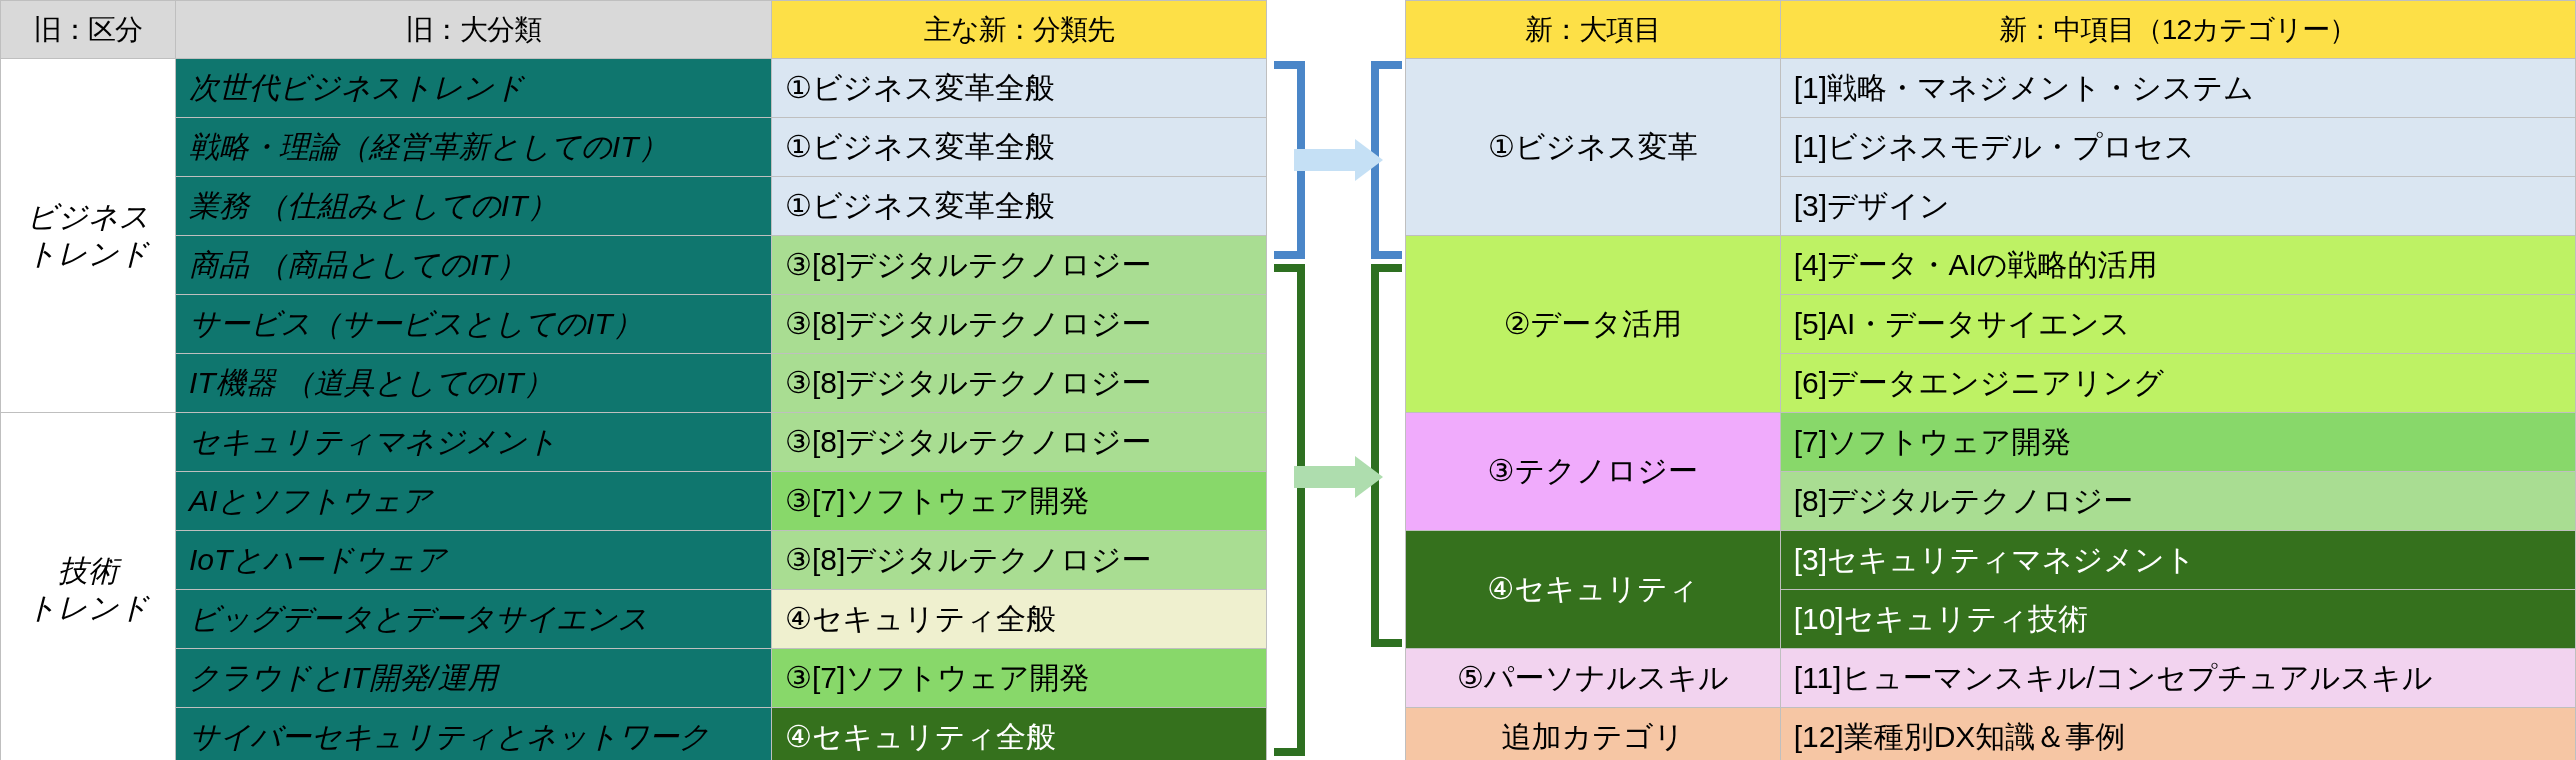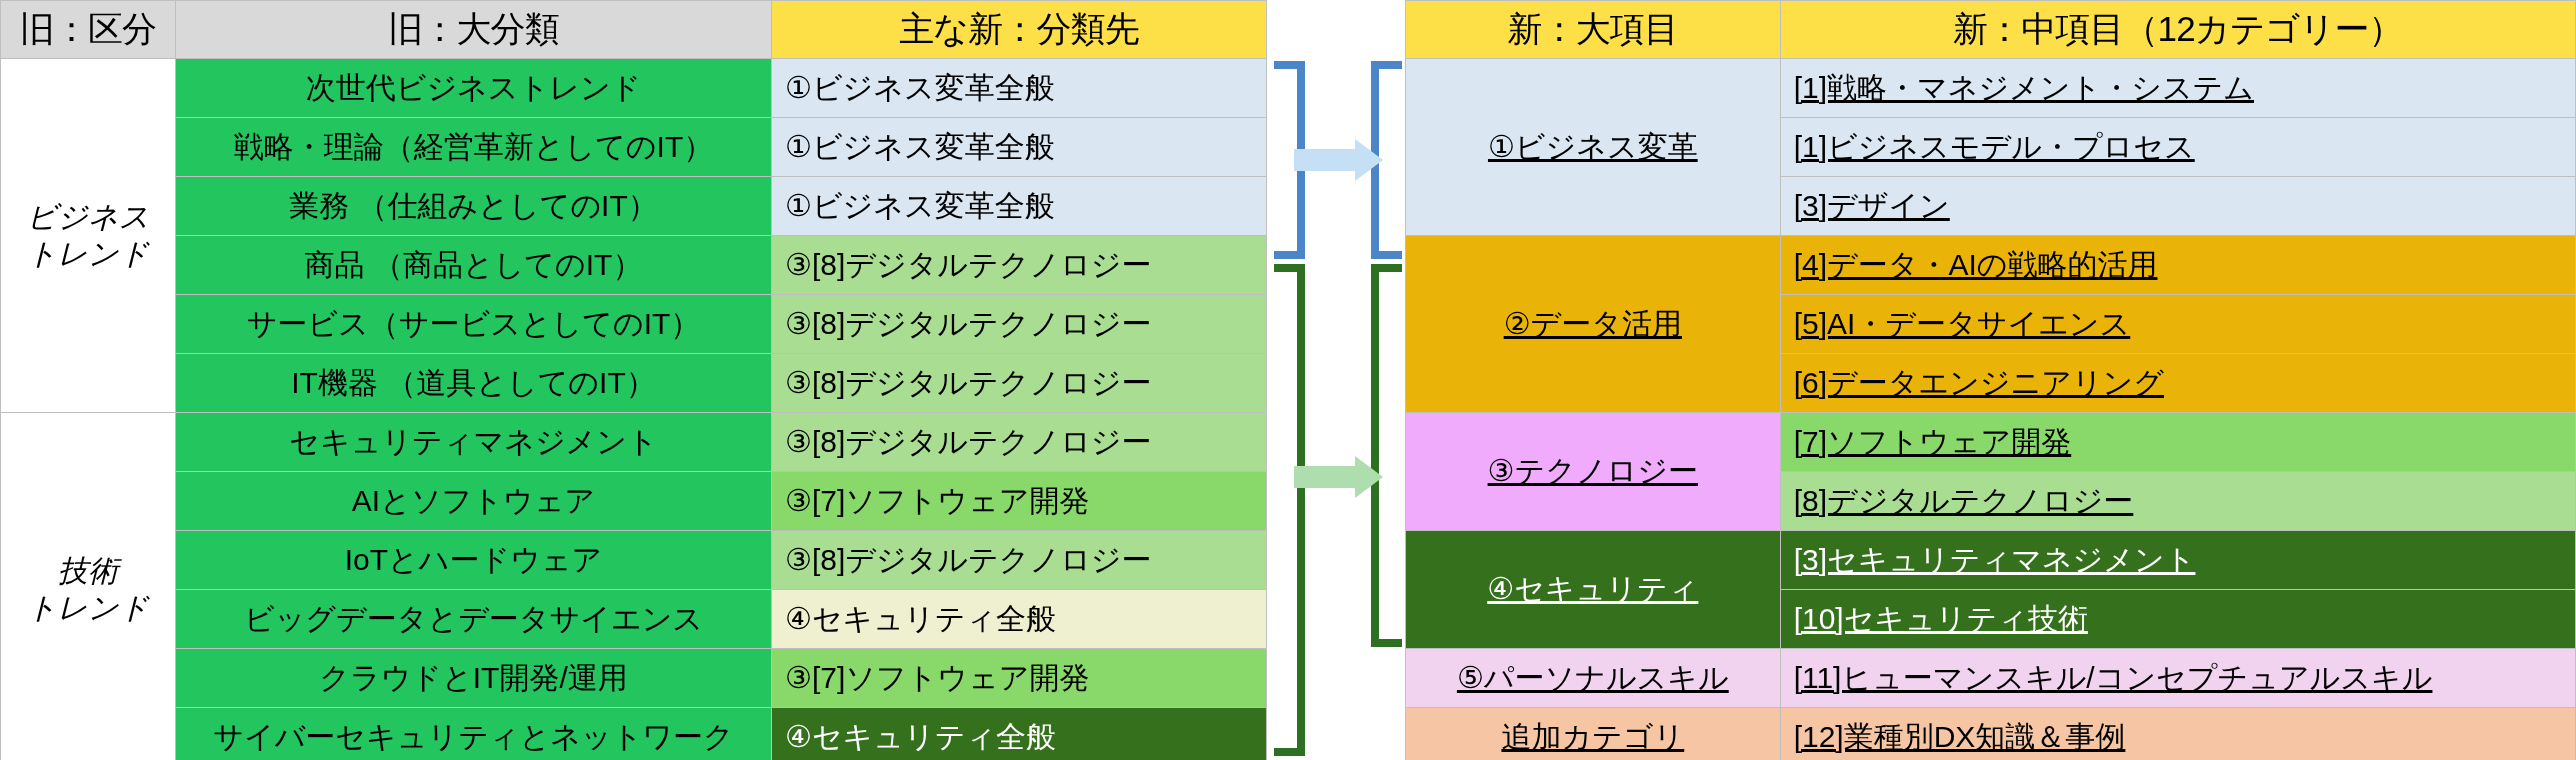--- a/index.html
+++ b/index.html
@@ -34,21 +34,21 @@
     padding: 0 13px;
     font-weight: normal;
     vertical-align: middle;
     white-space: nowrap;
     overflow: hidden;
   }
   .hdr {
     height: 57px;
     text-align: center;
     font-weight: bold;
-    font-size: 35px;
+    font-size: 28px;
     letter-spacing: -0.9px;
     border: 0.9px solid #bfbfbf;
     margin-left: 30px;
   }
   .hdr-gray { background: #d9d9d9; }
   .hdr-yellow { background: #fde047; }
 
   
   #left-table { left: 0; }
   #left-table td { height: 58px; font-size: 30px; }
@@ -57,52 +57,53 @@
     text-align: center;
     background: #ffffff;
     font-size: 30px;
     vertical-align: top;
     padding-top: 9.2px;
     line-height: 1.22;
     white-space: normal;
     font-style: italic;
   }
   .bunrui-cell {
-    text-align: center;
-    background: #22c55e;
-    font-size: 30px;
+    text-align: left;
+    background: #0f766e;
+    font-size: 30px;
+    font-style: italic;
   }
   .dest-cell {
     text-align: left;
     font-size: 30px;
   }
 
   
   #right-table { left: 1405px; }
-  #right-table td { height: 58px; font-size: 30px; text-decoration: underline; }
+  #right-table td { height: 58px; font-size: 30px; }
 
   .daikomoku-cell {
     text-align: center;
     vertical-align: top;
     padding-top: 7.3px;
     font-size: 30px;
   }
   .chukomoku-cell {
     text-align: left;
     font-size: 30px;
   }
 
   
   .c-blue      { background: #dae6f2; }
   .c-green-lt  { background: #a9dd92; }
   .c-green-md  { background: #88d86a; }
   .c-green-pale{ background: #f0abfc; }
   .c-green-dk  { background: #35711d; color: #ffffff; }
   .c-yellow-lt { background: #eff0cf; }
-  .c-yellow-pale{ background: #eab308; margin-left: 15px; }
+  .c-yellow-pale{ background: #bef264; margin-left: 15px; }
   .c-pink      { background: #f2d3ef; }
   .c-orange    { background: #f6c6a4; }
 
   
   .bracket {
     position: absolute;
     box-sizing: border-box;
   }
   .bracket-right-edge {
     border-right: 8.3px solid currentColor;

